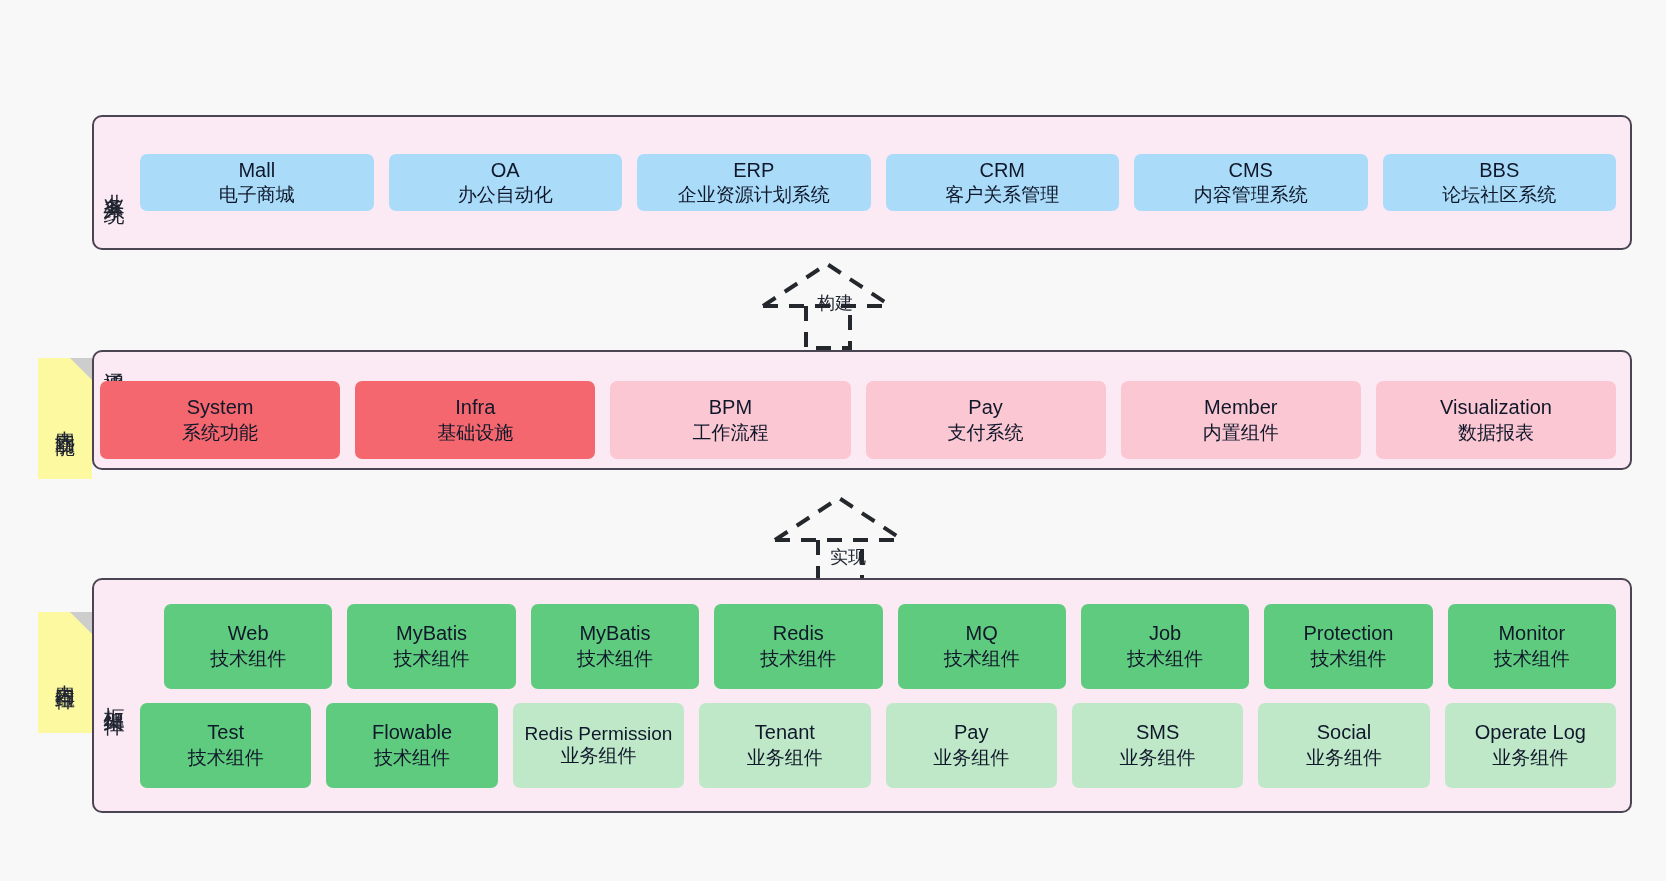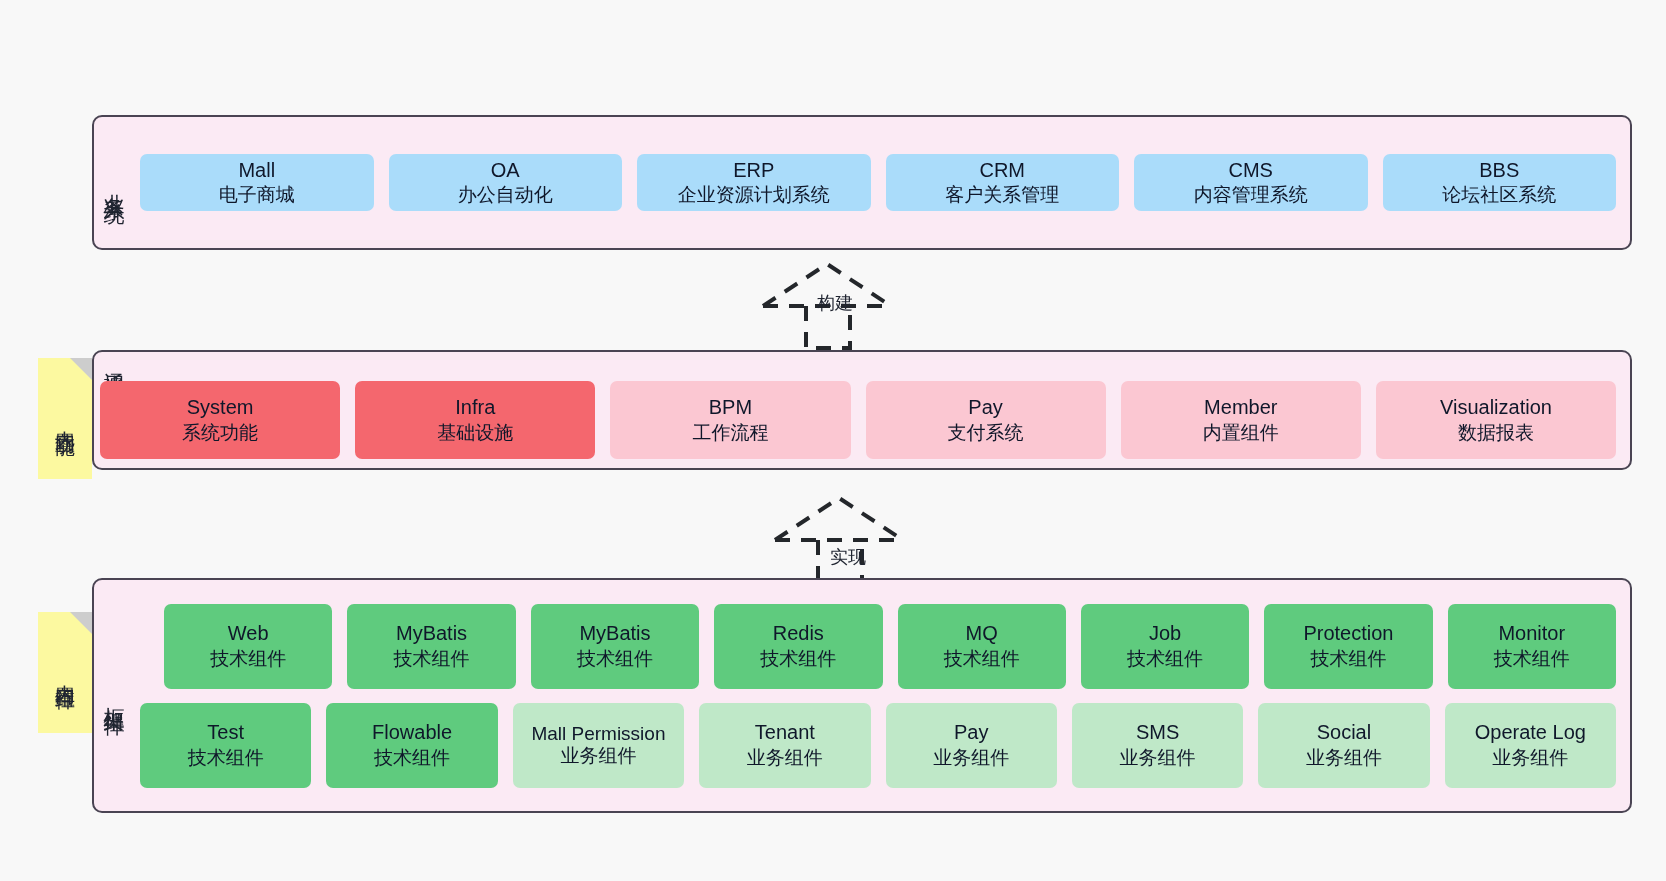--- a/index.html
+++ b/index.html
@@ -252,21 +252,21 @@
       <div class="row" style="height:85px;">
         <div class="box greend">
           <span class="en">Test</span>
           <span class="cn">技术组件</span>
         </div>
         <div class="box greend">
           <span class="en">Flowable</span>
           <span class="cn">技术组件</span>
         </div>
         <div class="box greenl compact">
-          <span class="en">Mall Permission</span>
+          <span class="en">Redis Permission</span>
           <span class="cn">业务组件</span>
         </div>
         <div class="box greenl">
           <span class="en">Tenant</span>
           <span class="cn">业务组件</span>
         </div>
         <div class="box greenl">
           <span class="en">Pay</span>
           <span class="cn">业务组件</span>
         </div>

